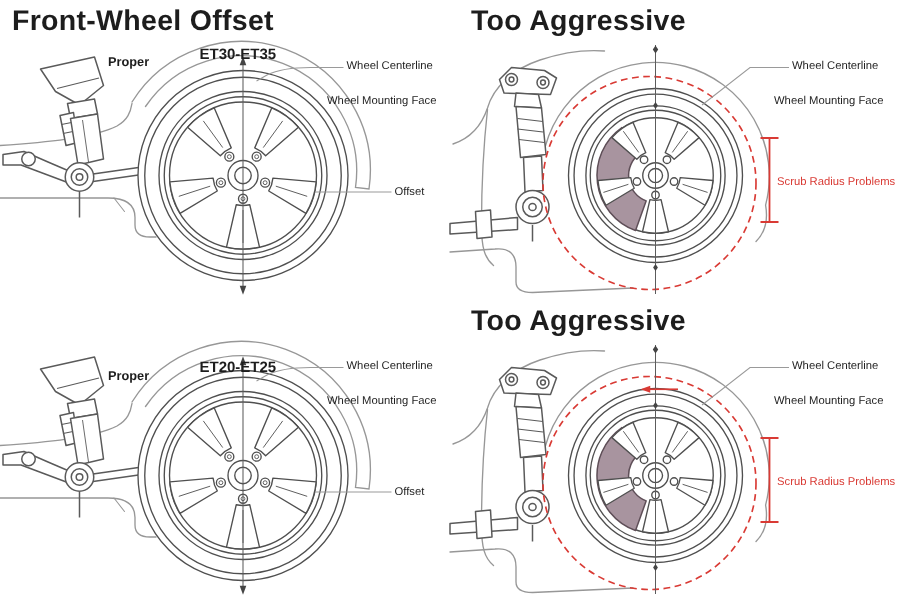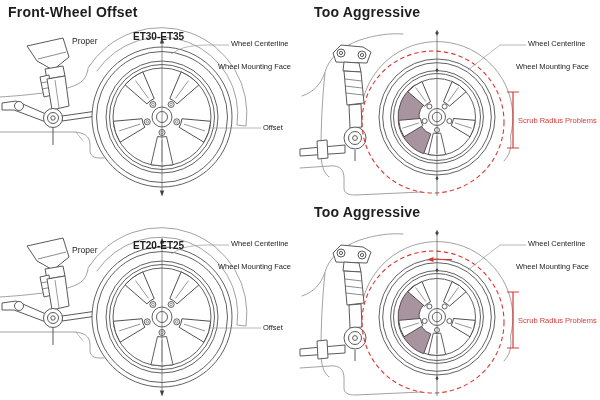--- a/index.html
+++ b/index.html
@@ -2,23 +2,23 @@
 <html><head>
 <meta charset="utf-8">
 <style>
   html,body{margin:0;padding:0;background:#ffffff;}
   #stage{
     position:relative;width:600px;height:400px;background:#ffffff;overflow:hidden;
     font-family:"Liberation Sans", sans-serif;
   }
   #stage svg{position:absolute;left:0;top:0;}
   .lbl{position:absolute;white-space:nowrap;color:#1d1d1d;line-height:1.1;}
-  .title{font-size:14px;font-weight:700;letter-spacing:.2px;}
+  .title{font-size:19px;font-weight:700;letter-spacing:.2px;}
   .spec{font-size:10px;font-weight:700;text-align:center;}
-  .cond{font-size:8.5px;font-weight:400;}
+  .cond{font-size:8.5px;font-weight:700;}
   .callout{font-size:7.5px;font-weight:400;}
   .alert{color:#d93a34;}
 </style>
 </head>
 <body>
 
 <div id="stage">
 
   <svg width="600" height="400" viewBox="0 0 600 400" aria-hidden="true">
     <defs>

